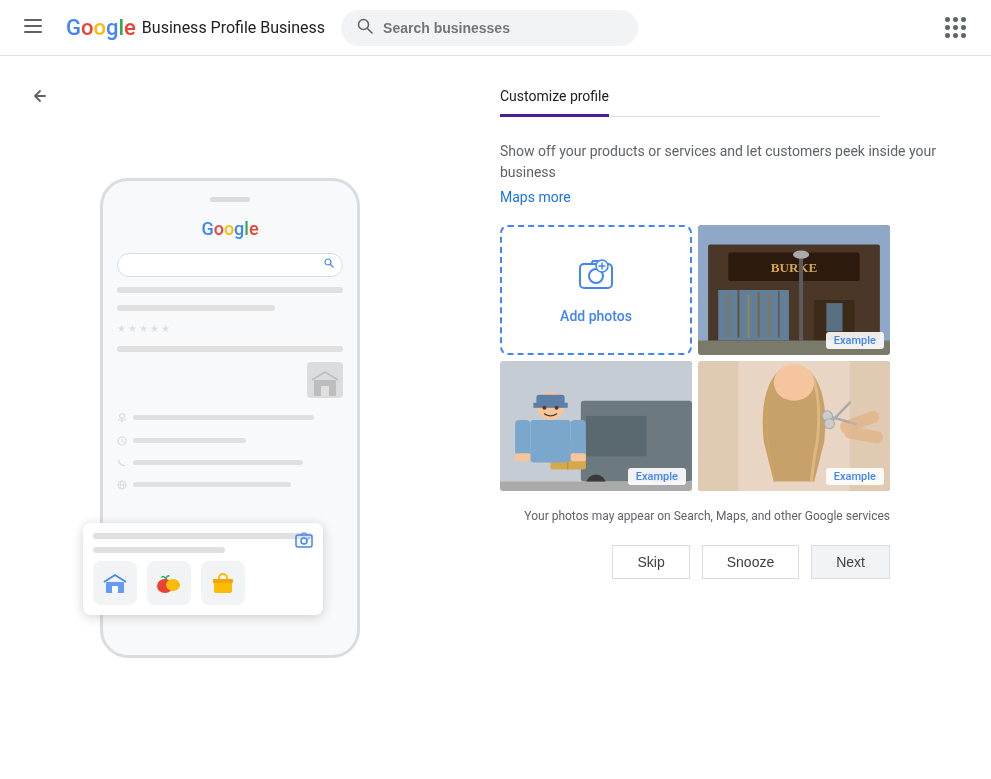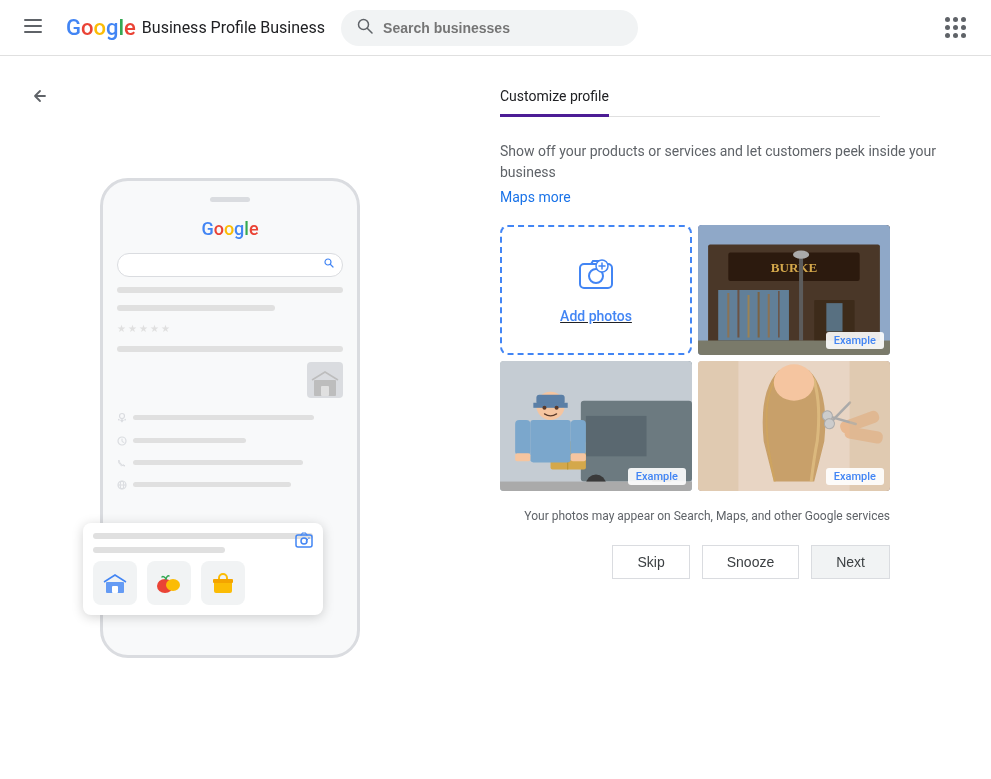--- a/index.html
+++ b/index.html
@@ -287,21 +287,20 @@
       border: 2px dashed #4285F4;
       border-radius: 8px;
       display: flex;
       flex-direction: column;
       align-items: center;
       justify-content: center;
       height: 130px;
       cursor: pointer;
       background: #fff;
       gap: 8px;
-      text-decoration: underline;
     }
     .add-camera-icon {
       color: #4285F4;
       font-size: 32px;
     }
     .add-photos-label {
       color: #4285F4;
       font-size: 14px;
       font-weight: 500;
     }

